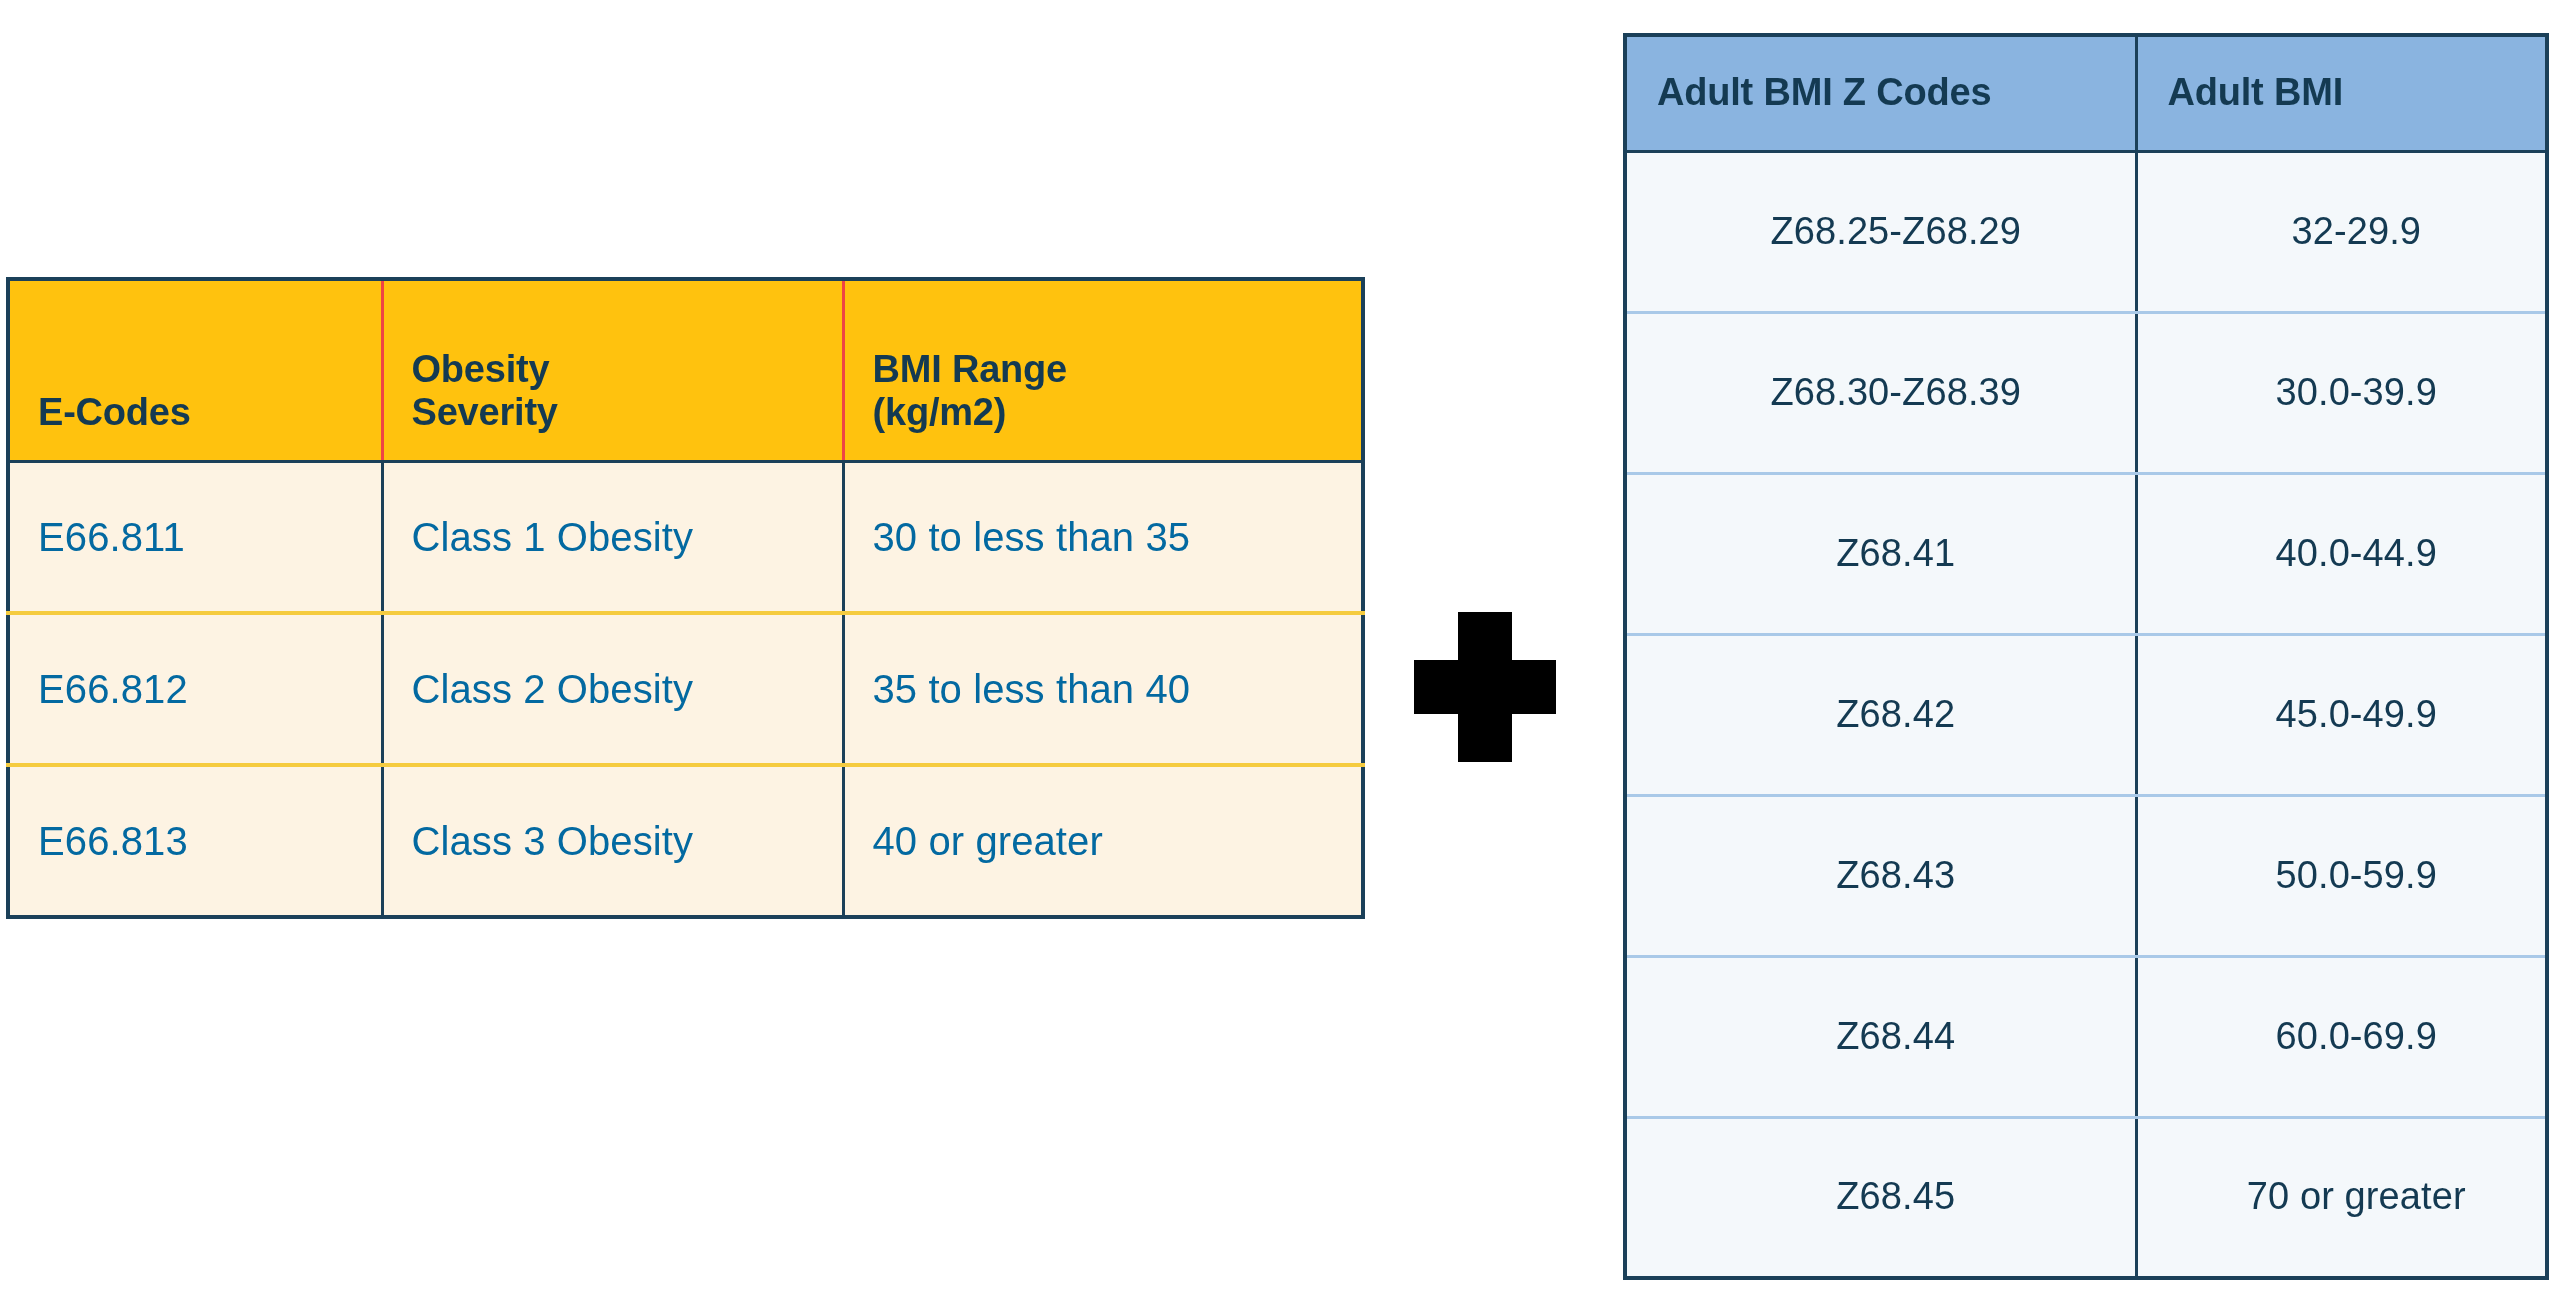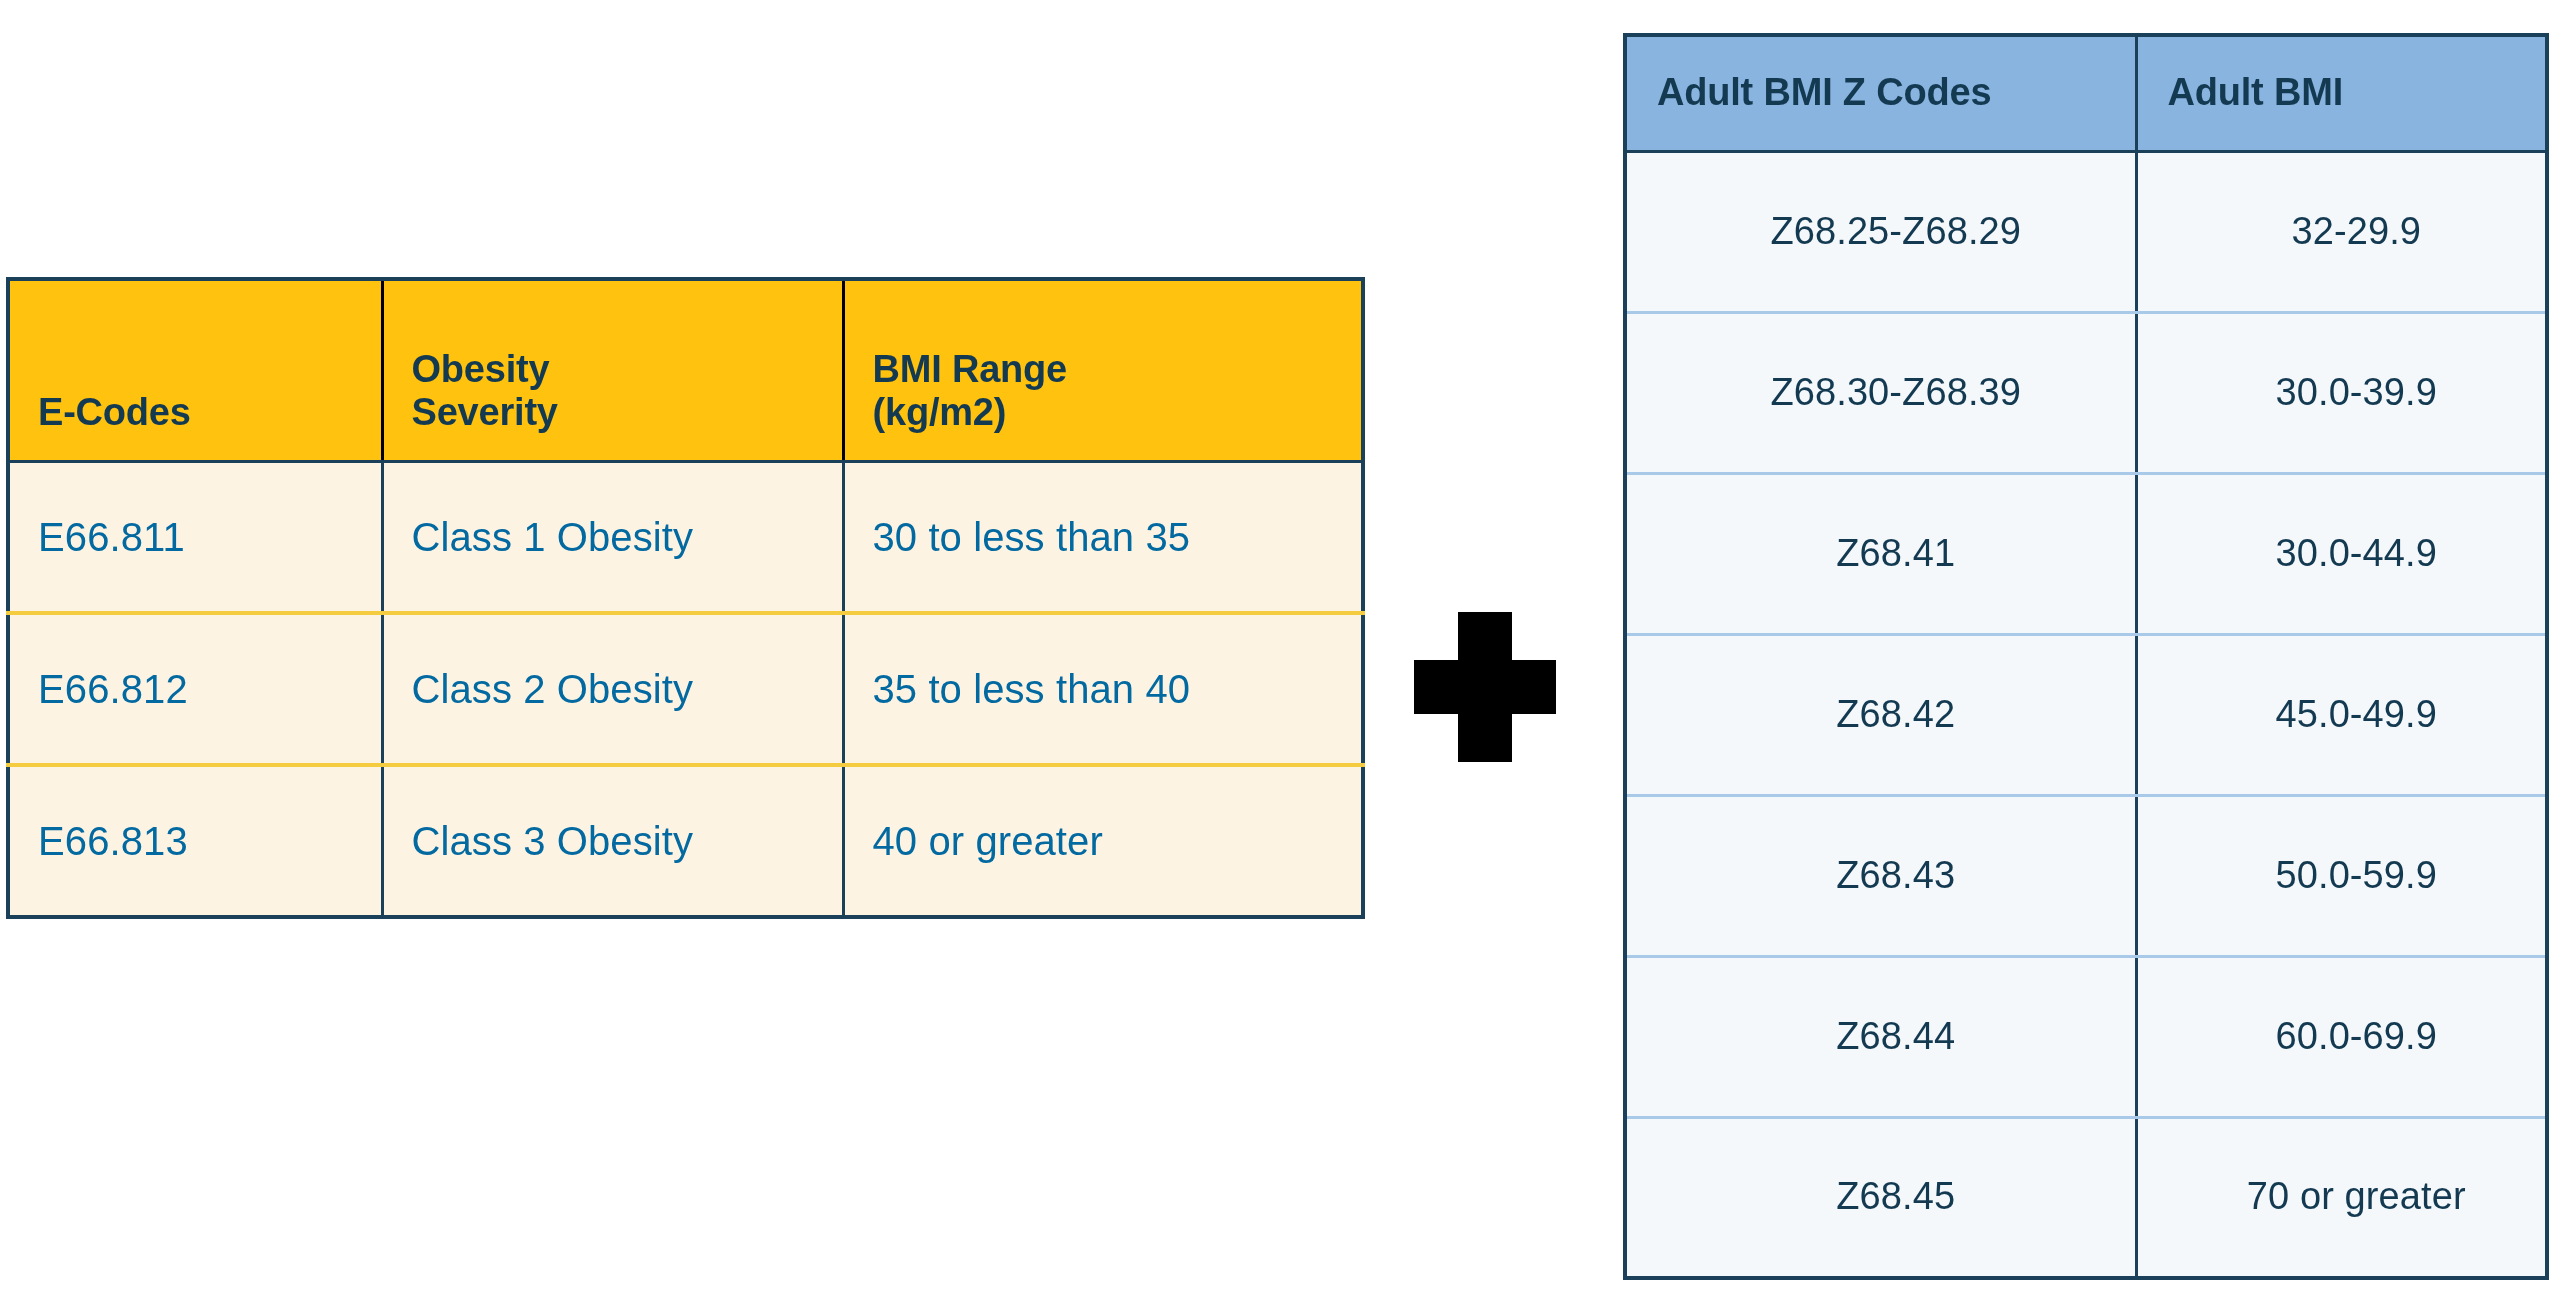--- a/index.html
+++ b/index.html
@@ -36,21 +36,21 @@
   .ecode-table th {
     background: #ffc20e;
     color: #143a52;
     font-weight: bold;
     font-size: 38px;
     line-height: 1.12;
     text-align: left;
     vertical-align: bottom;
     padding: 0 0 26px 28px;
     height: 182px;
-    border-right: 3px solid #000000;
+    border-right: 3px solid #ef4444;
     border-bottom: 3px solid #1b4059;
     box-sizing: border-box;
     letter-spacing: -0.2px;
   }
   .ecode-table th:last-child { border-right: none; }
 
   .ecode-hdr-ghost {
     display: block;
     font-size: 34px;
     font-weight: bold;
@@ -218,21 +218,21 @@
     <tr>
       <td>Z68.25-Z68.29</td>
       <td>32-29.9</td>
     </tr>
     <tr>
       <td>Z68.30-Z68.39</td>
       <td>30.0-39.9</td>
     </tr>
     <tr>
       <td>Z68.41</td>
-      <td>30.0-44.9</td>
+      <td>40.0-44.9</td>
     </tr>
     <tr>
       <td>Z68.42</td>
       <td>45.0-49.9</td>
     </tr>
     <tr>
       <td>Z68.43</td>
       <td>50.0-59.9</td>
     </tr>
     <tr>

